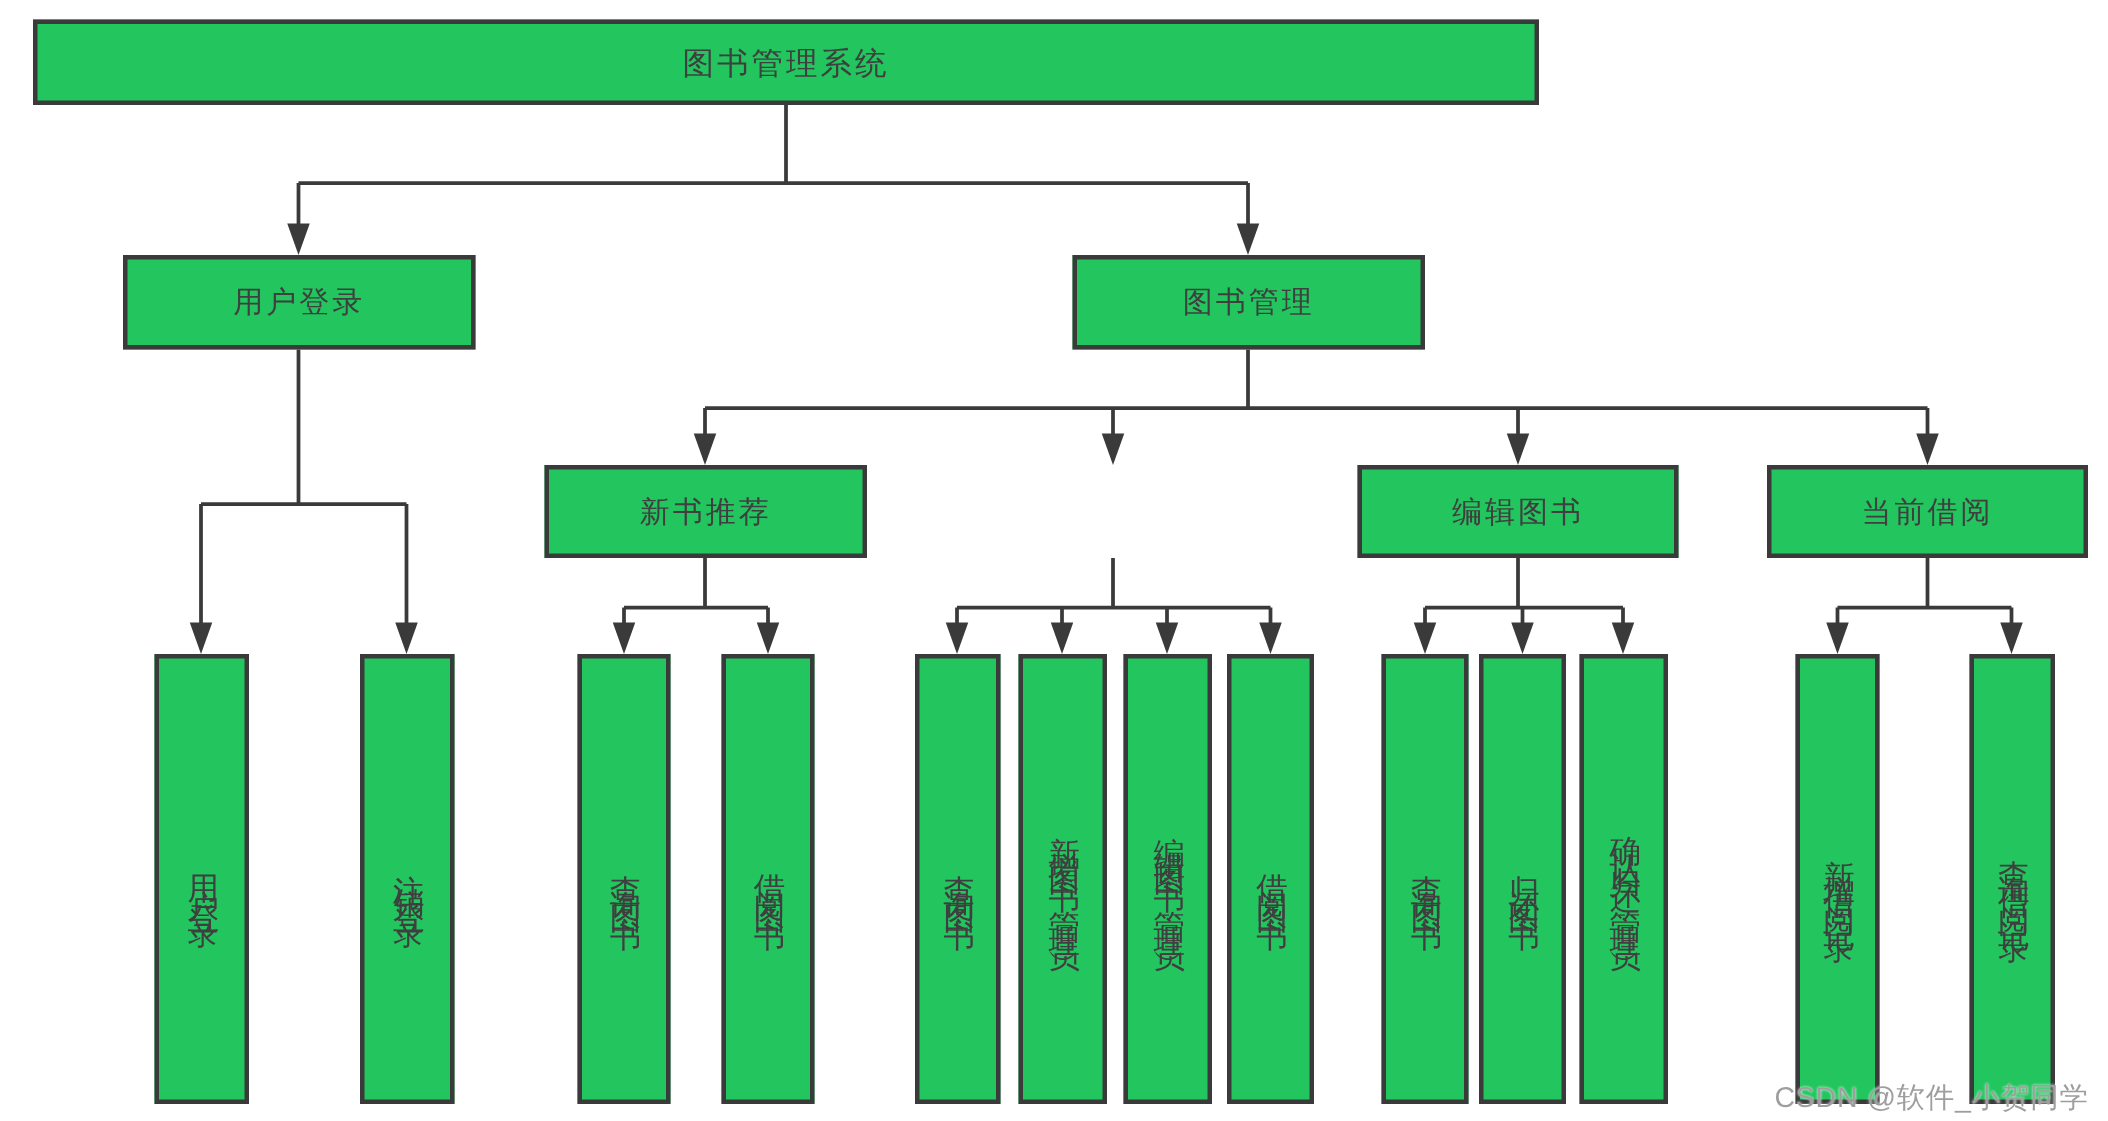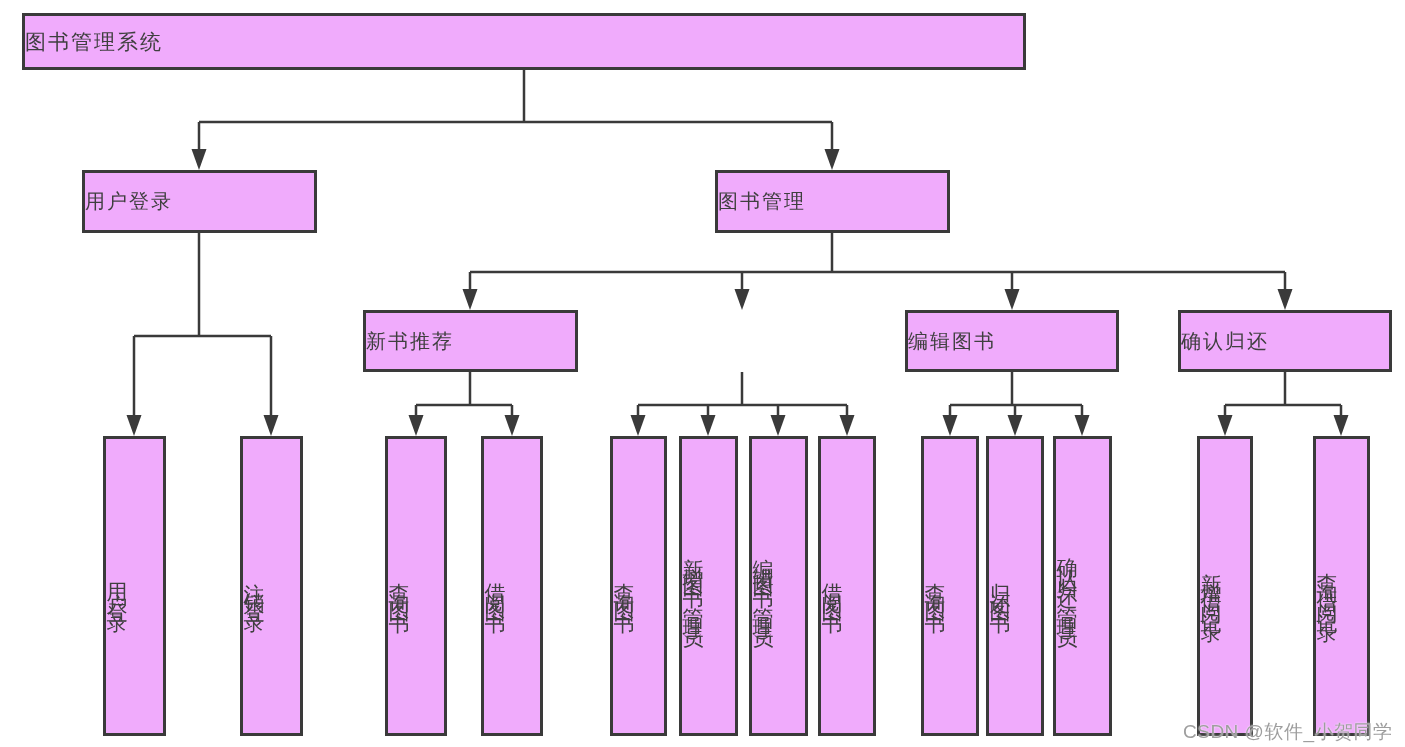--- a/index.html
+++ b/index.html
@@ -5,22 +5,22 @@
   html,body{margin:0;padding:0;}
   body{
     width:1405px;height:747px;position:relative;overflow:hidden;
     background:#ffffff;
     font-family:"Liberation Sans","DejaVu Sans",sans-serif;
   }
   #canvas{position:absolute;left:0;top:0;width:1405px;height:747px;}
   svg.connectors{position:absolute;left:0;top:0;z-index:1;}
   .box{
     position:absolute;z-index:2;box-sizing:border-box;
-    background:#f0abfc;border:3px solid #3a3a3a;
-    display:flex;align-items:center;
+    background:#22c55e;border:3px solid #3a3a3a;
+    display:flex;align-items:center;justify-content:center;
     color:#3f3f3f;
   }
   .box.lvl1 span{font-size:21px;letter-spacing:2px;}
   .box.lvl2 span,.box.lvl3 span{font-size:20px;letter-spacing:2px;}
   .box.leaf span{
     writing-mode:vertical-rl;text-orientation:mixed;
     font-size:21px;letter-spacing:10px;line-height:1.05;
   }
   .watermark{
     position:absolute;z-index:3;left:1183px;top:719px;
@@ -106,21 +106,21 @@
     <span>新书推荐</span>
   </div>
 
   <div class="box lvl2" style="left:715px;top:170px;width:235px;height:63px">
     <span>图书管理</span>
   </div>
   <div class="box lvl3" style="left:905px;top:310px;width:214px;height:62px">
     <span>编辑图书</span>
   </div>
   <div class="box lvl3" style="left:1178px;top:310px;width:214px;height:62px">
-    <span>确认归还</span>
+    <span>当前借阅</span>
   </div>
 
   <div class="box leaf" style="left:103px;top:436px;width:63px;height:300px">
     <span>用户登录</span>
   </div>
   <div class="box leaf" style="left:240px;top:436px;width:63px;height:300px">
     <span>注销登录</span>
   </div>
 
   <div class="box leaf" style="left:385px;top:436px;width:62px;height:300px">

